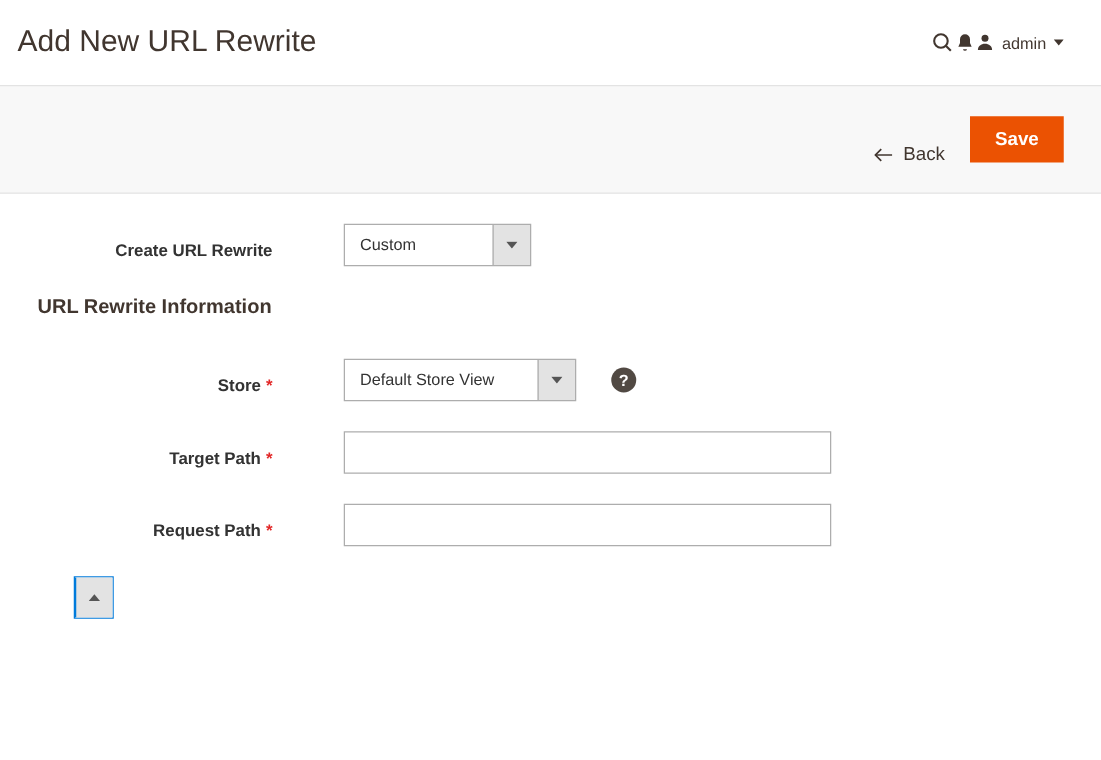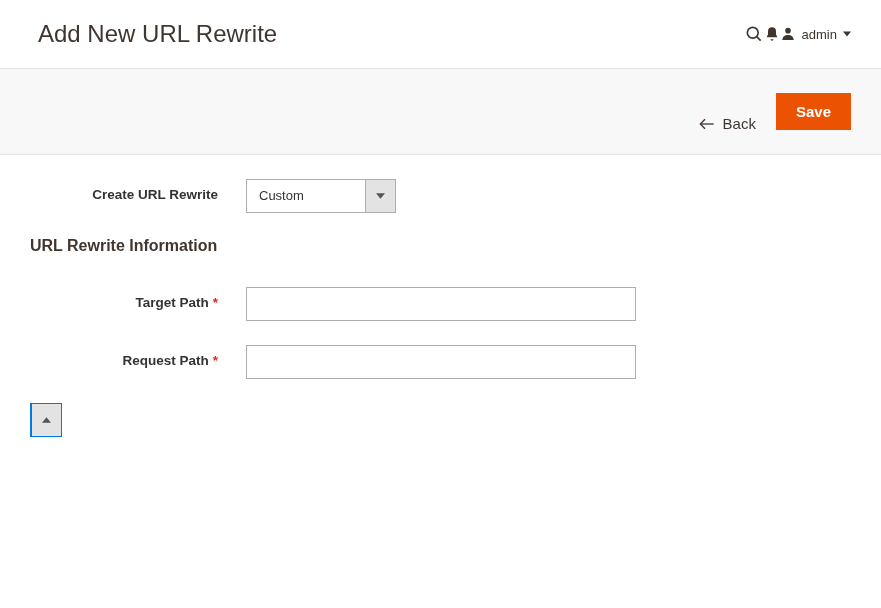--- a/index.html
+++ b/index.html
@@ -1,29 +1,29 @@
 <!DOCTYPE html>
 <html><head>
 <meta charset="utf-8">
 <style>
 * { box-sizing: border-box; margin: 0; padding: 0; }
 body { font-family: -apple-system, BlinkMacSystemFont, "Segoe UI", Helvetica, Arial, sans-serif; color: #333; background: #fff; width: 881px; }
-.header { display: flex; align-items: center; padding: 20px 30px 20px 38px; }
+.header { display: flex; align-items: center; padding: 20px 30px 20px 14px; }
 .page-title { font-size: 24px; font-weight: 400; color: #41362f; flex: 1; }
 .header-actions { display: flex; }
 .icon-btn { cursor: pointer; display: inline-flex; align-items: center; }
 .admin-dropdown { display: flex; align-items: center; gap: 6px; cursor: pointer; font-size: 13px; color: #41362f; }
 .toolbar { background: #f8f8f8; border-top: 1px solid #e3e3e3; border-bottom: 1px solid #e3e3e3; padding: 22px 30px; display: flex; justify-content: flex-end; align-items: center; gap: 20px; }
 .back-link { display: flex; align-items: center; gap: 8px; cursor: pointer; font-size: 15px; color: #41362f; margin-top: 24px; }
 .save-btn { background: #eb5202; color: #fff; border: none; padding: 10px 20px; font-size: 15px; font-weight: 600; cursor: pointer; text-align: center; }
 .form-area { padding: 24px 30px 30px 30px; }
-.form-row { display: flex; align-items: flex-start; margin-bottom: 24px; }
+.form-row { display: flex; align-items: center; margin-bottom: 24px; }
 .form-label { width: 216px; text-align: right; padding-right: 28px; padding-top: 8px; font-size: 13.5px; color: #333; font-weight: 600; }
 .req { color: #e22626; margin-left: 4px; }
-.form-control { flex: 0 0 auto; }
+.form-control { flex: 0 0 auto; margin-left: 29px; }
 .section-title { font-size: 16px; font-weight: 600; color: #41362f; margin: 4px 0 32px 0; }
 .select-wrap { position: relative; display: inline-flex; border: 1px solid #adadad; height: 34px; background: #fff; }
 .select-wrap.open { border-color: #007bdb; }
 .select-text { padding: 0 12px; line-height: 32px; font-size: 13px; min-width: 118px; }
 .select-text.wide { min-width: 154px; }
 .select-arrow { width: 30px; border-left: 1px solid #adadad; background: #e3e3e3; display: flex; align-items: center; justify-content: center; }
 .select-wrap.open .select-arrow { border-left-color: #007bdb; }
 .text-input { border: 1px solid #adadad; height: 34px; width: 390px; padding: 0 10px; font-size: 13px; }
 .textarea { border: 1px solid #adadad; width: 390px; height: 74px; padding: 8px 10px; font-size: 13px; resize: both; }
 .help-icon { width: 20px; height: 20px; border-radius: 50%; background: #514943; color: #fff; display: inline-flex; align-items: center; justify-content: center; font-size: 13px; font-weight: 700; margin-left: 28px; cursor: pointer; }
@@ -84,20 +84,34 @@
           <svg width="9" height="6" viewBox="0 0 10 6" fill="#555">
               <path d="M0 0l5 6 5-6z"></path>
             </svg>
         </div>
       </div>
     </div>
   </div>
 
   <div class="section-title">URL Rewrite Information</div>
 
+  <div class="form-row">
+    <div class="form-label"><span>Store</span><span class="req">*</span></div>
+    <div class="form-control inline-group">
+      <div class="select-wrap">
+        <div class="select-text wide">Default Store View</div>
+        <div class="select-arrow">
+          <svg width="9" height="6" viewBox="0 0 10 6" fill="#555">
+              <path d="M0 0l5 6 5-6z"></path>
+            </svg>
+        </div>
+      </div>
+      <span class="help-icon">?</span>
+    </div>
+  </div>
 
   <div class="form-row">
     <div class="form-label"><span>Target Path</span><span class="req">*</span></div>
     <div class="form-control">
       <input type="text" class="text-input" value="" style="">
     </div>
   </div>
 
   <div class="form-row">
     <div class="form-label"><span>Request Path</span><span class="req">*</span></div>

